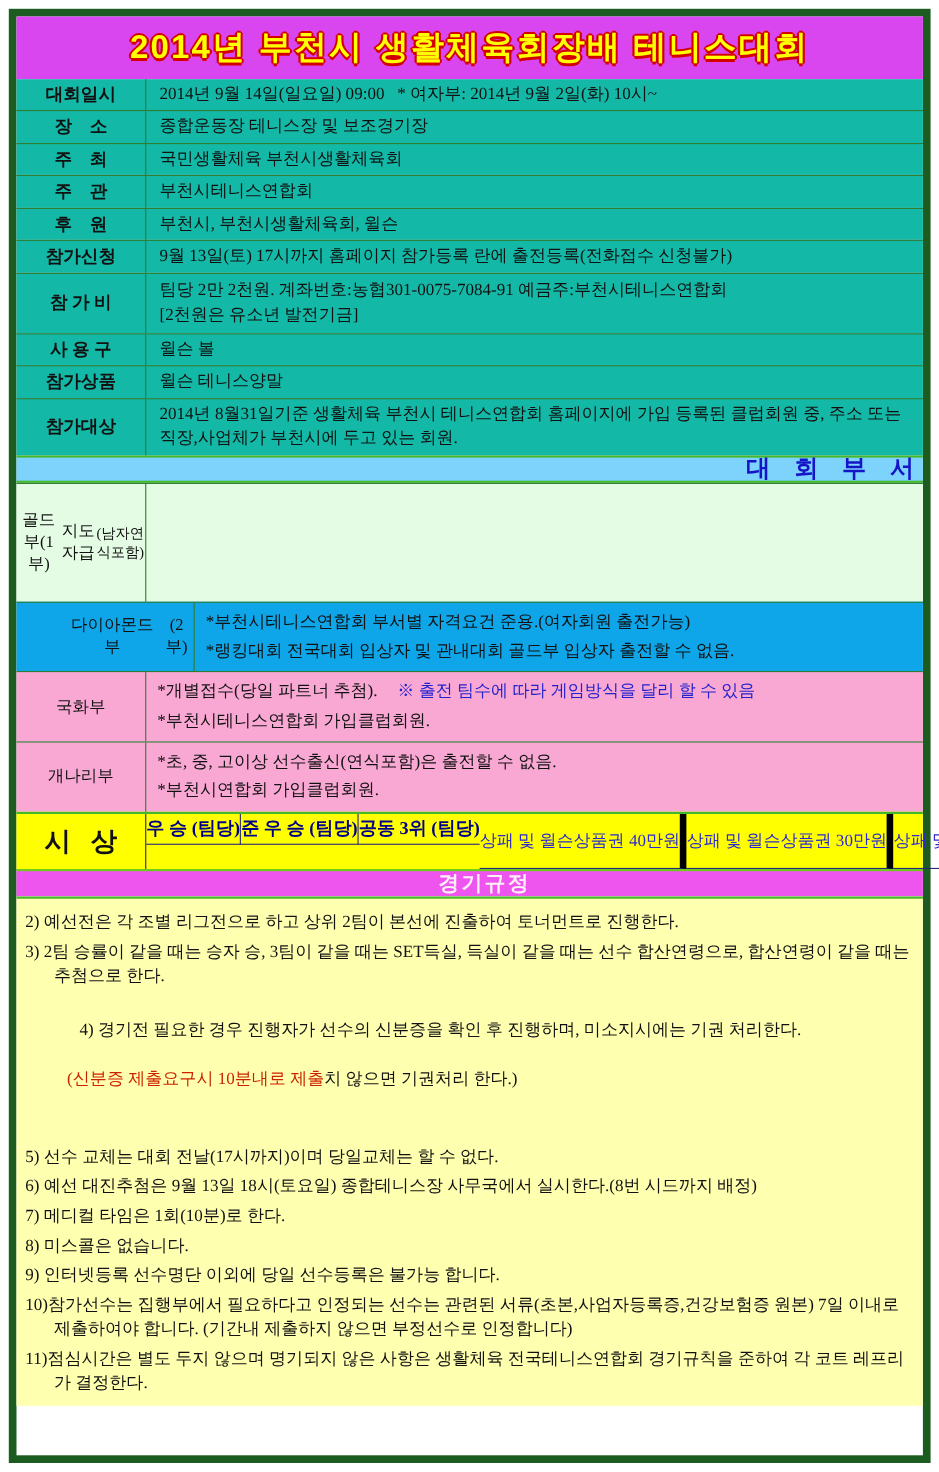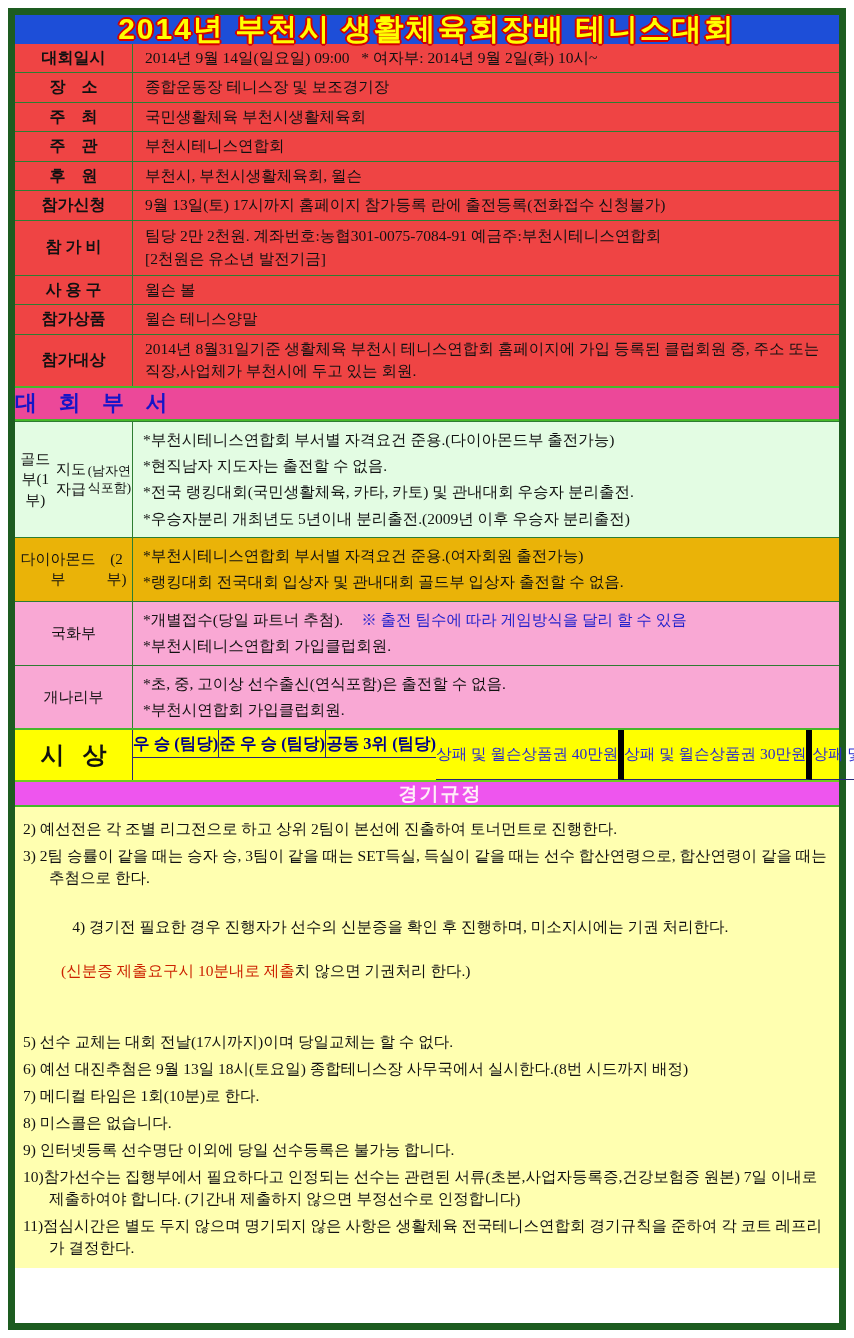--- a/index.html
+++ b/index.html
@@ -6,56 +6,56 @@
   html, body { width: 854px; height: 1338px; background: #ffffff; overflow: hidden; }
   body { font-family: "Liberation Serif", "DejaVu Serif", serif; color: #111; }
 
   .doc {
     position: absolute; left: 8px; top: 8px; width: 838px; height: 1322px;
     border: 7px solid #1d5c20; background: #fff;
   }
 
   
   .title-bar {
-    background: #1d4ed8; height: 29px;
+    background: #d946ef; height: 57px;
     display: flex; align-items: center; justify-content: center;
   }
   .title-bar .title-text {
     font-family: "Liberation Sans", "DejaVu Sans", sans-serif;
     font-weight: bold; font-size: 30px; letter-spacing: 2px; color: #ffff00;
     text-shadow: -2px 0 #d40000, 2px 0 #d40000, 0 -2px #d40000, 0 2px #d40000,
                  -1px -1px #d40000, 1px 1px #d40000, 1px -1px #d40000, -1px 1px #d40000;
     white-space: pre;
   }
 
   
-  .info-row { display: flex; background: #ef4444; border-top: 1px solid #2e7d32; }
+  .info-row { display: flex; background: #14b8a6; border-top: 1px solid #2e7d32; }
   .info-row:first-of-type { border-top: none; }
   .cell-label {
     width: 118px; border-right: 1px solid #2e7d32; flex: none;
     display: flex; align-items: center; justify-content: center;
     font-weight: bold; font-size: 16px; white-space: pre; text-align: center;
   }
   .cell-content {
     flex: 1; padding: 3px 12px; display: flex; flex-direction: column; justify-content: center;
     font-size: 15.5px; line-height: 1.45; white-space: pre-wrap;
   }
   .h27 { min-height: 27px; } .h28 { min-height: 28px; }
   .h52 { min-height: 52px; } .h55 { min-height: 55px; }
 
   
   .section-header-green {
-    background: #ec4899; border-top: 2px solid #45b82a; border-bottom: 2px solid #45b82a;
-    height: 35px; display: flex; align-items: center; justify-content: flex-start;
+    background: #7dd3fc; border-top: 2px solid #45b82a; border-bottom: 2px solid #45b82a;
+    height: 25px; display: flex; align-items: center; justify-content: flex-end;
     color: #1515c8; font-weight: bold; font-size: 22px; letter-spacing: 8px; white-space: pre;
   }
   .div-row { display: flex; border-top: 1px solid #2e7d32; }
   .div-row:nth-of-type(1) { border-top: none; }
   .bg-green-light { background: #e3fce3; }
-  .bg-green { background: #eab308; }
+  .bg-green { background: #0ea5e9; padding-left: 44px; }
   .bg-peach { background: #f9a8d4; }
   .div-label { width: 118px; flex: none; border-right: 1px solid #2e7d32;
     display: flex; flex-direction: row; align-items: center; justify-content: center;
     font-size: 15px; line-height: 1.35; text-align: center; }
   .div-label .small { font-size: 13px; }
   .div-content { flex: 1; padding: 5px 10px; display: flex; flex-direction: column; justify-content: center; }
   .bullet { font-size: 15.5px; line-height: 1.7; white-space: pre-wrap; }
   .blue-note { color: #2222cc; font-weight: normal; margin-left: 18px; }
 
   
@@ -145,26 +145,20 @@
   <div class="section-header-green">
     <span>대 회 부 서</span>
   </div>
 
   <div class="div-row bg-green-light" style="min-height:108px;">
     <div class="div-label">
       <span>골드부(1부)</span>
       <span>지도자급</span>
       <span class="small">(남자연식포함)</span>
     </div>
-    <div class="div-content">
-      <span class="bullet">*부천시테니스연합회 부서별 자격요건 준용.(다이아몬드부 출전가능)</span>
-      <span class="bullet">*현직남자 지도자는 출전할 수 없음.</span>
-      <span class="bullet">*전국 랭킹대회(국민생활체육, 카타, 카토) 및 관내대회 우승자 분리출전.</span>
-      <span class="bullet">*우승자분리 개최년도 5년이내 분리출전.(2009년 이후 우승자 분리출전)</span>
-    </div>
   </div>
 
   <div class="div-row bg-green" style="min-height:58px;">
     <div class="div-label">
       <span>다이아몬드부</span>
       <span>(2부)</span>
     </div>
     <div class="div-content">
       <span class="bullet">*부천시테니스연합회 부서별 자격요건 준용.(여자회원 출전가능)</span>
       <span class="bullet">*랭킹대회 전국대회 입상자 및 관내대회 골드부 입상자 출전할 수 없음.</span>

